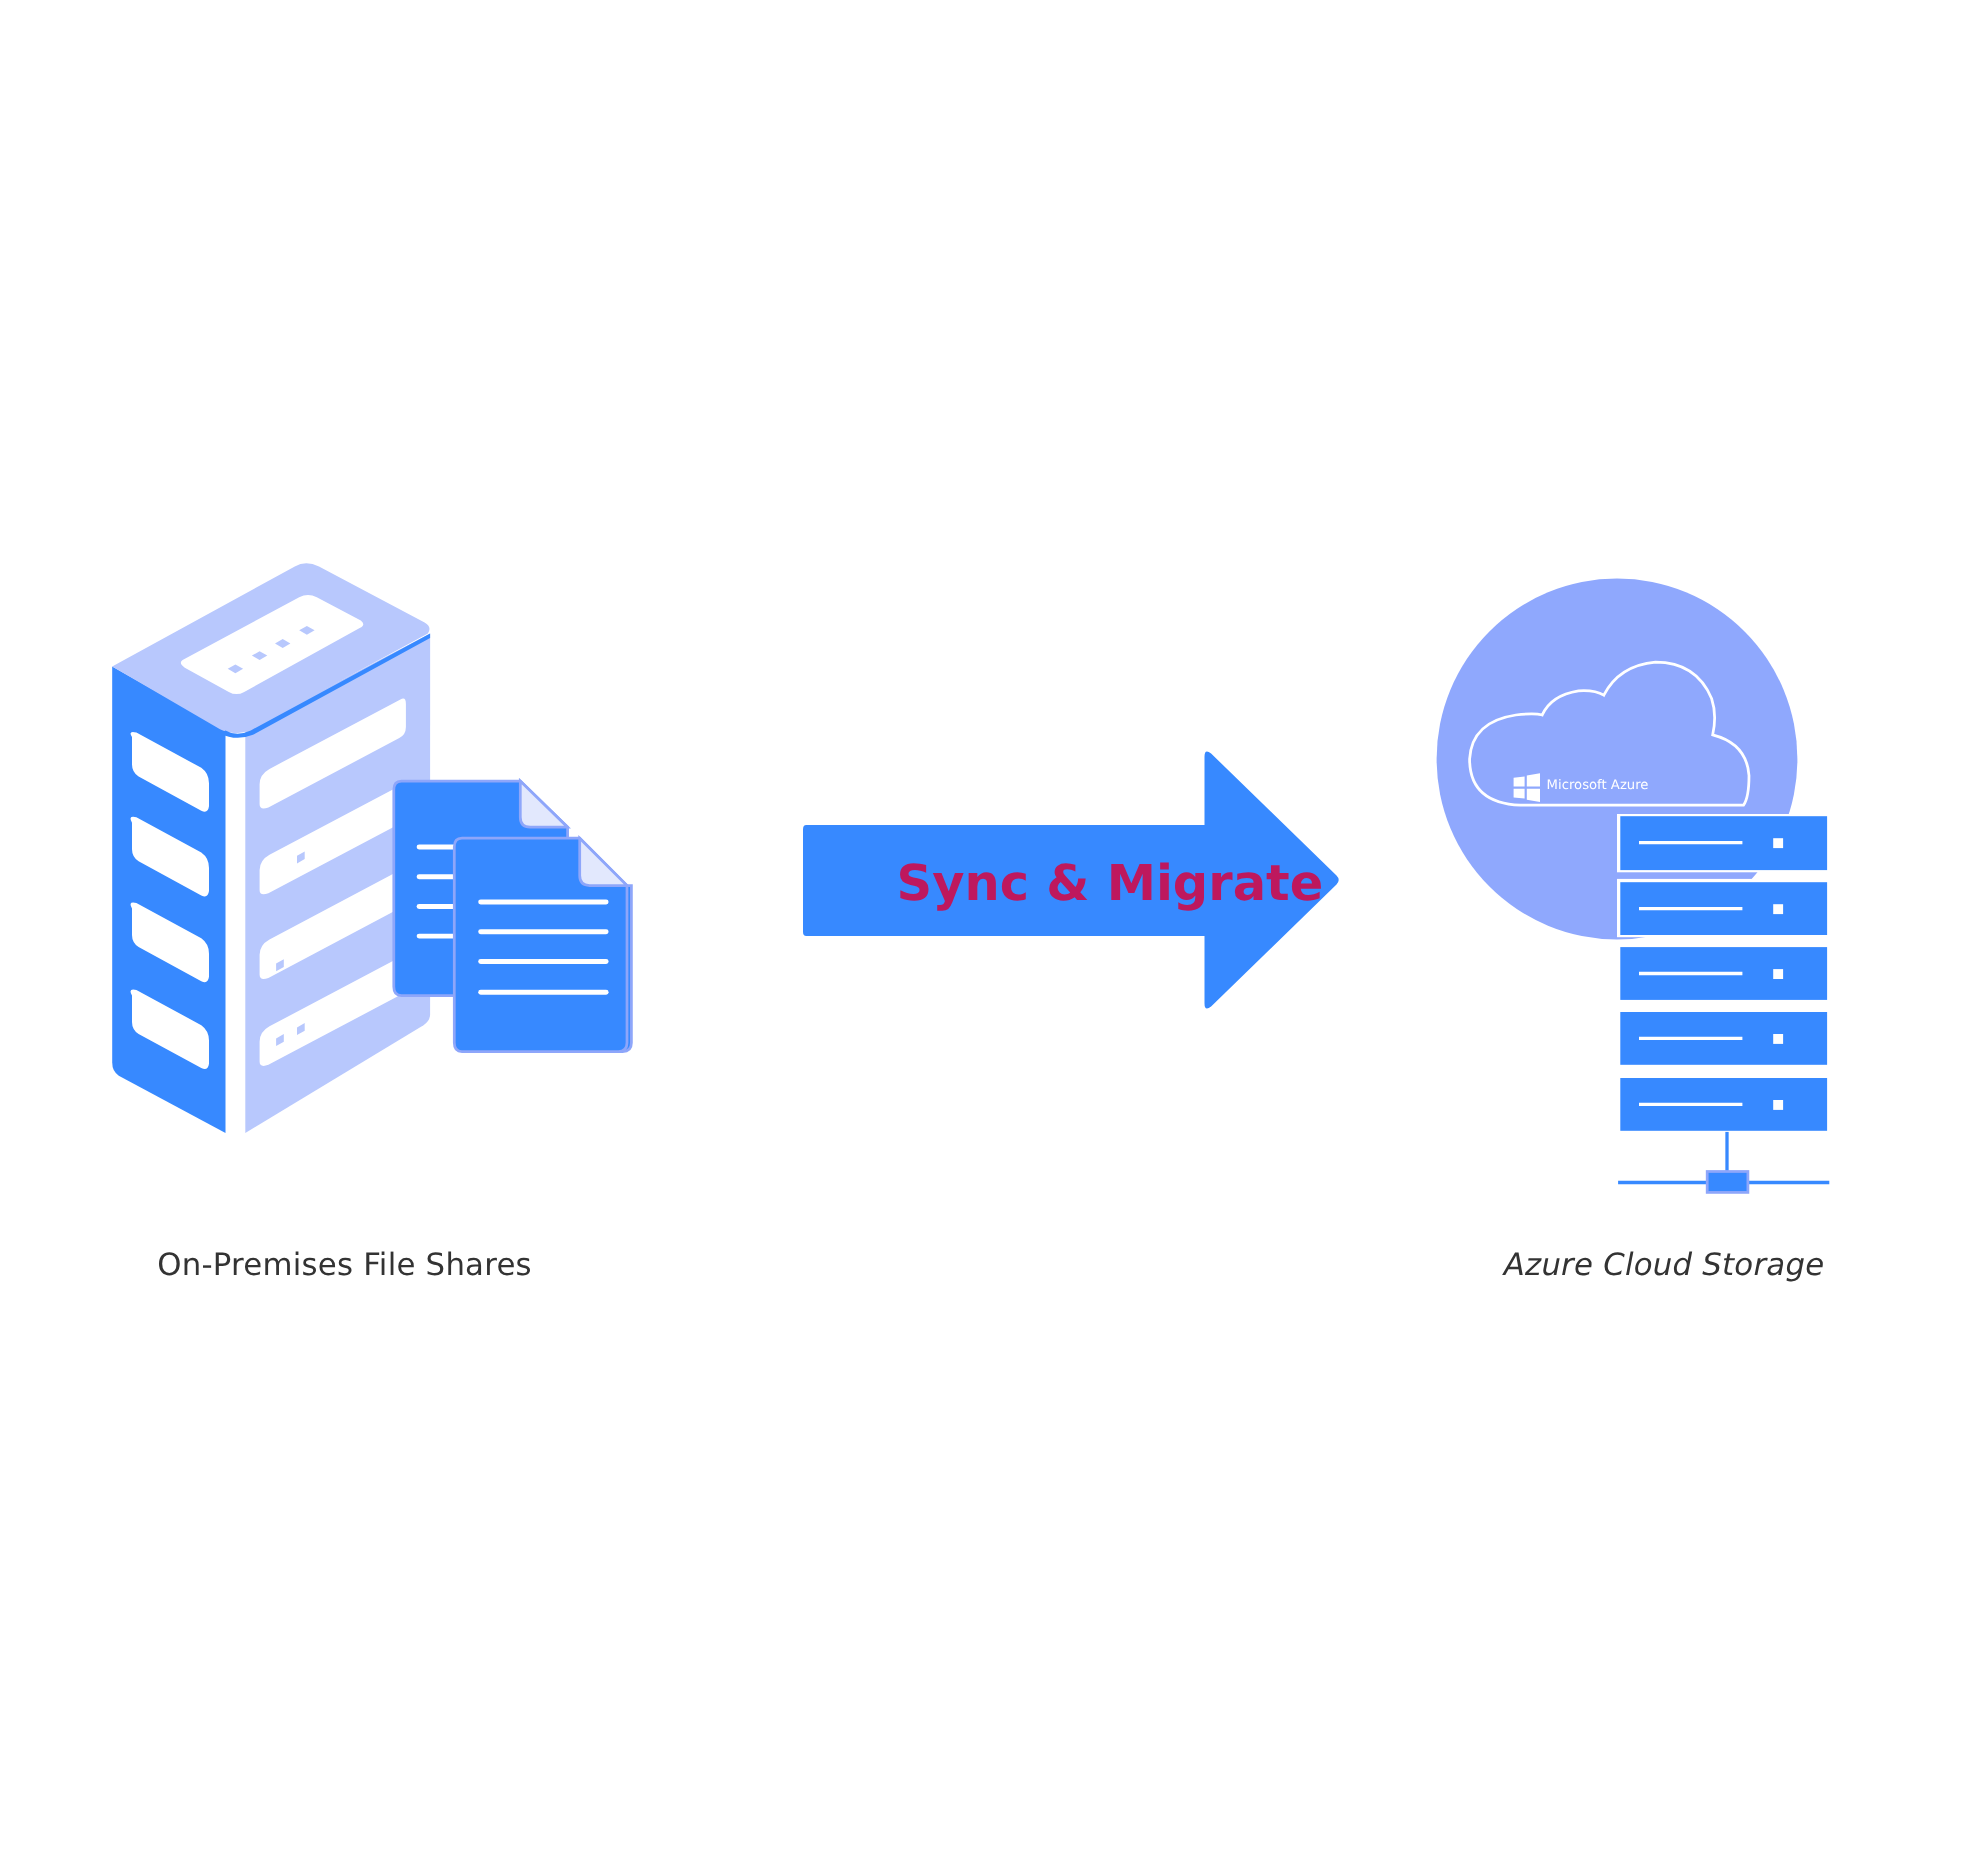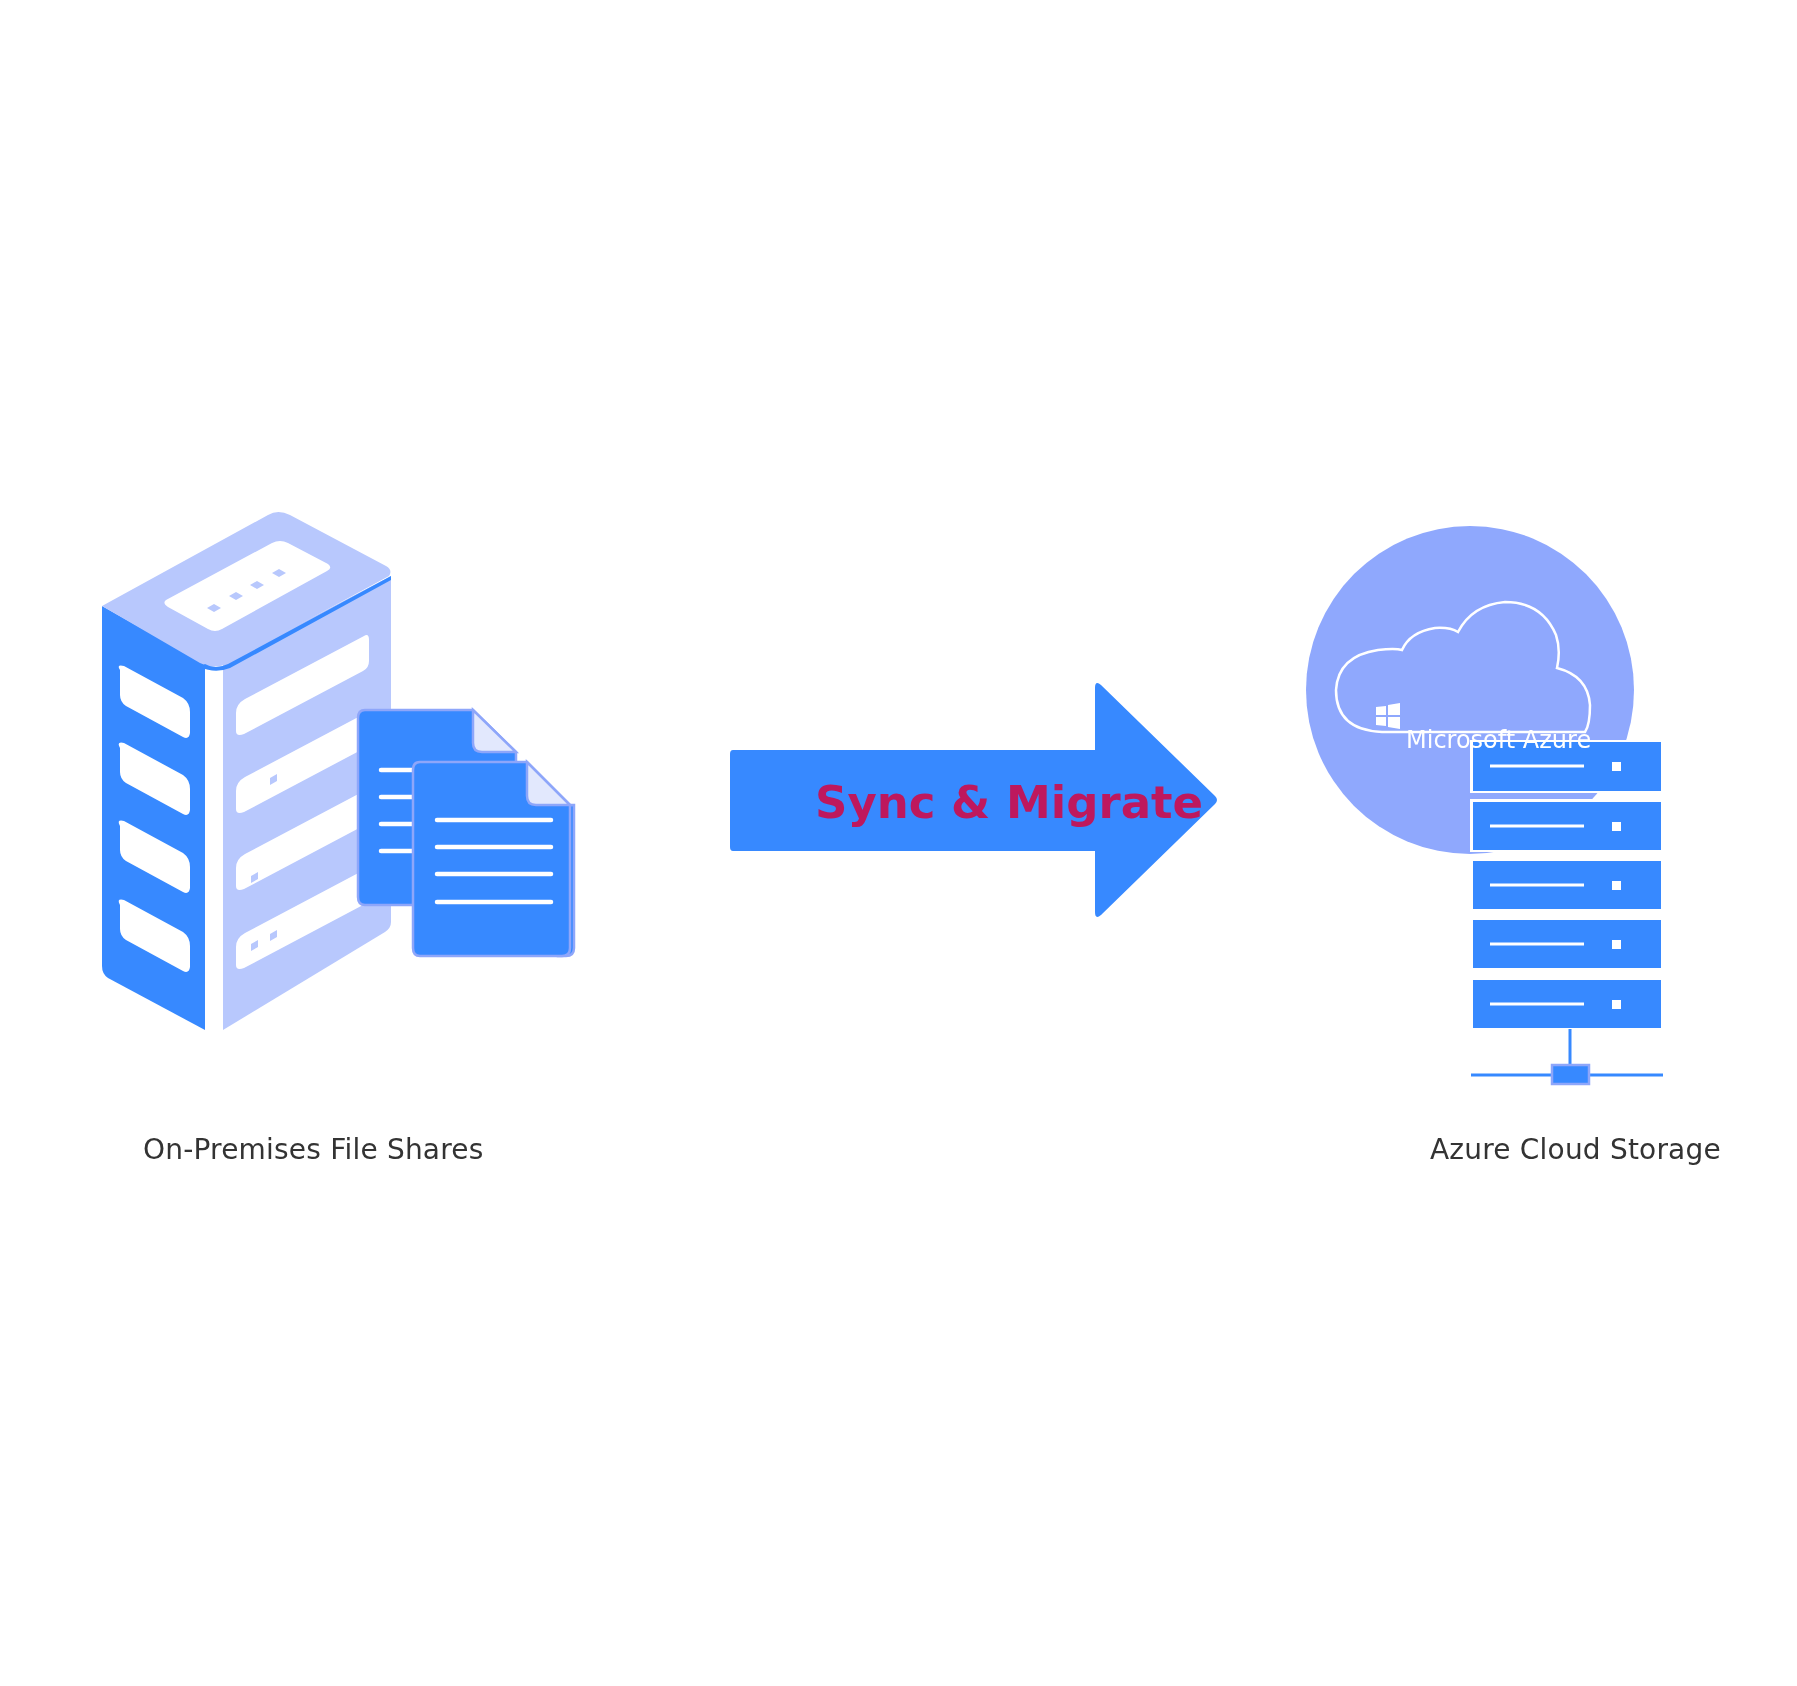--- a/index.html
+++ b/index.html
@@ -2,22 +2,22 @@
 <html><head>
 <meta charset="utf-8">
 <style>
   html, body { margin:0; padding:0; background:#ffffff; }
   body { width:1797px; height:1686px; position:relative; overflow:hidden;
          font-family:"DejaVu Sans","Liberation Sans",sans-serif; }
   svg.canvas { position:absolute; left:0; top:0; }
   .label { position:absolute; color:#333333; font-size:28px; font-family:"DejaVu Sans","Liberation Sans",sans-serif; white-space:nowrap; letter-spacing:0.2px; }
   .arrow-label { position:absolute; color:#be185d; font-size:45px; font-weight:bold;
                  font-family:"DejaVu Sans","Liberation Sans",sans-serif; white-space:nowrap; }
-  .azure-text { position:absolute; color:#ffffff; font-size:24px;
-                font-family:"DejaVu Sans","Liberation Sans",sans-serif; white-space:nowrap;margin-top:20px; }
+  .azure-text { position:absolute; color:#ffffff; font-size:12px;
+                font-family:"DejaVu Sans","Liberation Sans",sans-serif; white-space:nowrap; }
 </style>
 </head>
 <body>
 
 <svg class="canvas" width="1797" height="1686" viewBox="0 0 1797 1686" xmlns="http://www.w3.org/2000/svg">
 
   <g>
 
     <path d="M102,606 L205,664 L205,1030 L108,978 Q102,974 102,966 Z" fill="#3789FF"></path>
 
@@ -126,13 +126,13 @@
     <rect x="1552" y="1065" width="37" height="19" fill="#3789FF" stroke="#8EA6FA" stroke-width="2.5"></rect>
   </g>
 </svg>
 
 <div class="arrow-label" style="left:815px; top:776px;">Sync &amp; Migrate</div>
 
 <div class="azure-text" style="left:1406px; top:706px;">Microsoft Azure</div>
 
 <div class="label" style="left:143px; top:1133px;">On-Premises File Shares</div>
 
-<div class="label" style="left:1430px; top:1133px;">Azure Cloud Storage</div>
+<div class="label" style="left:1367px; top:1133px;font-style:italic;">Azure Cloud Storage</div>
 
 </body></html>

